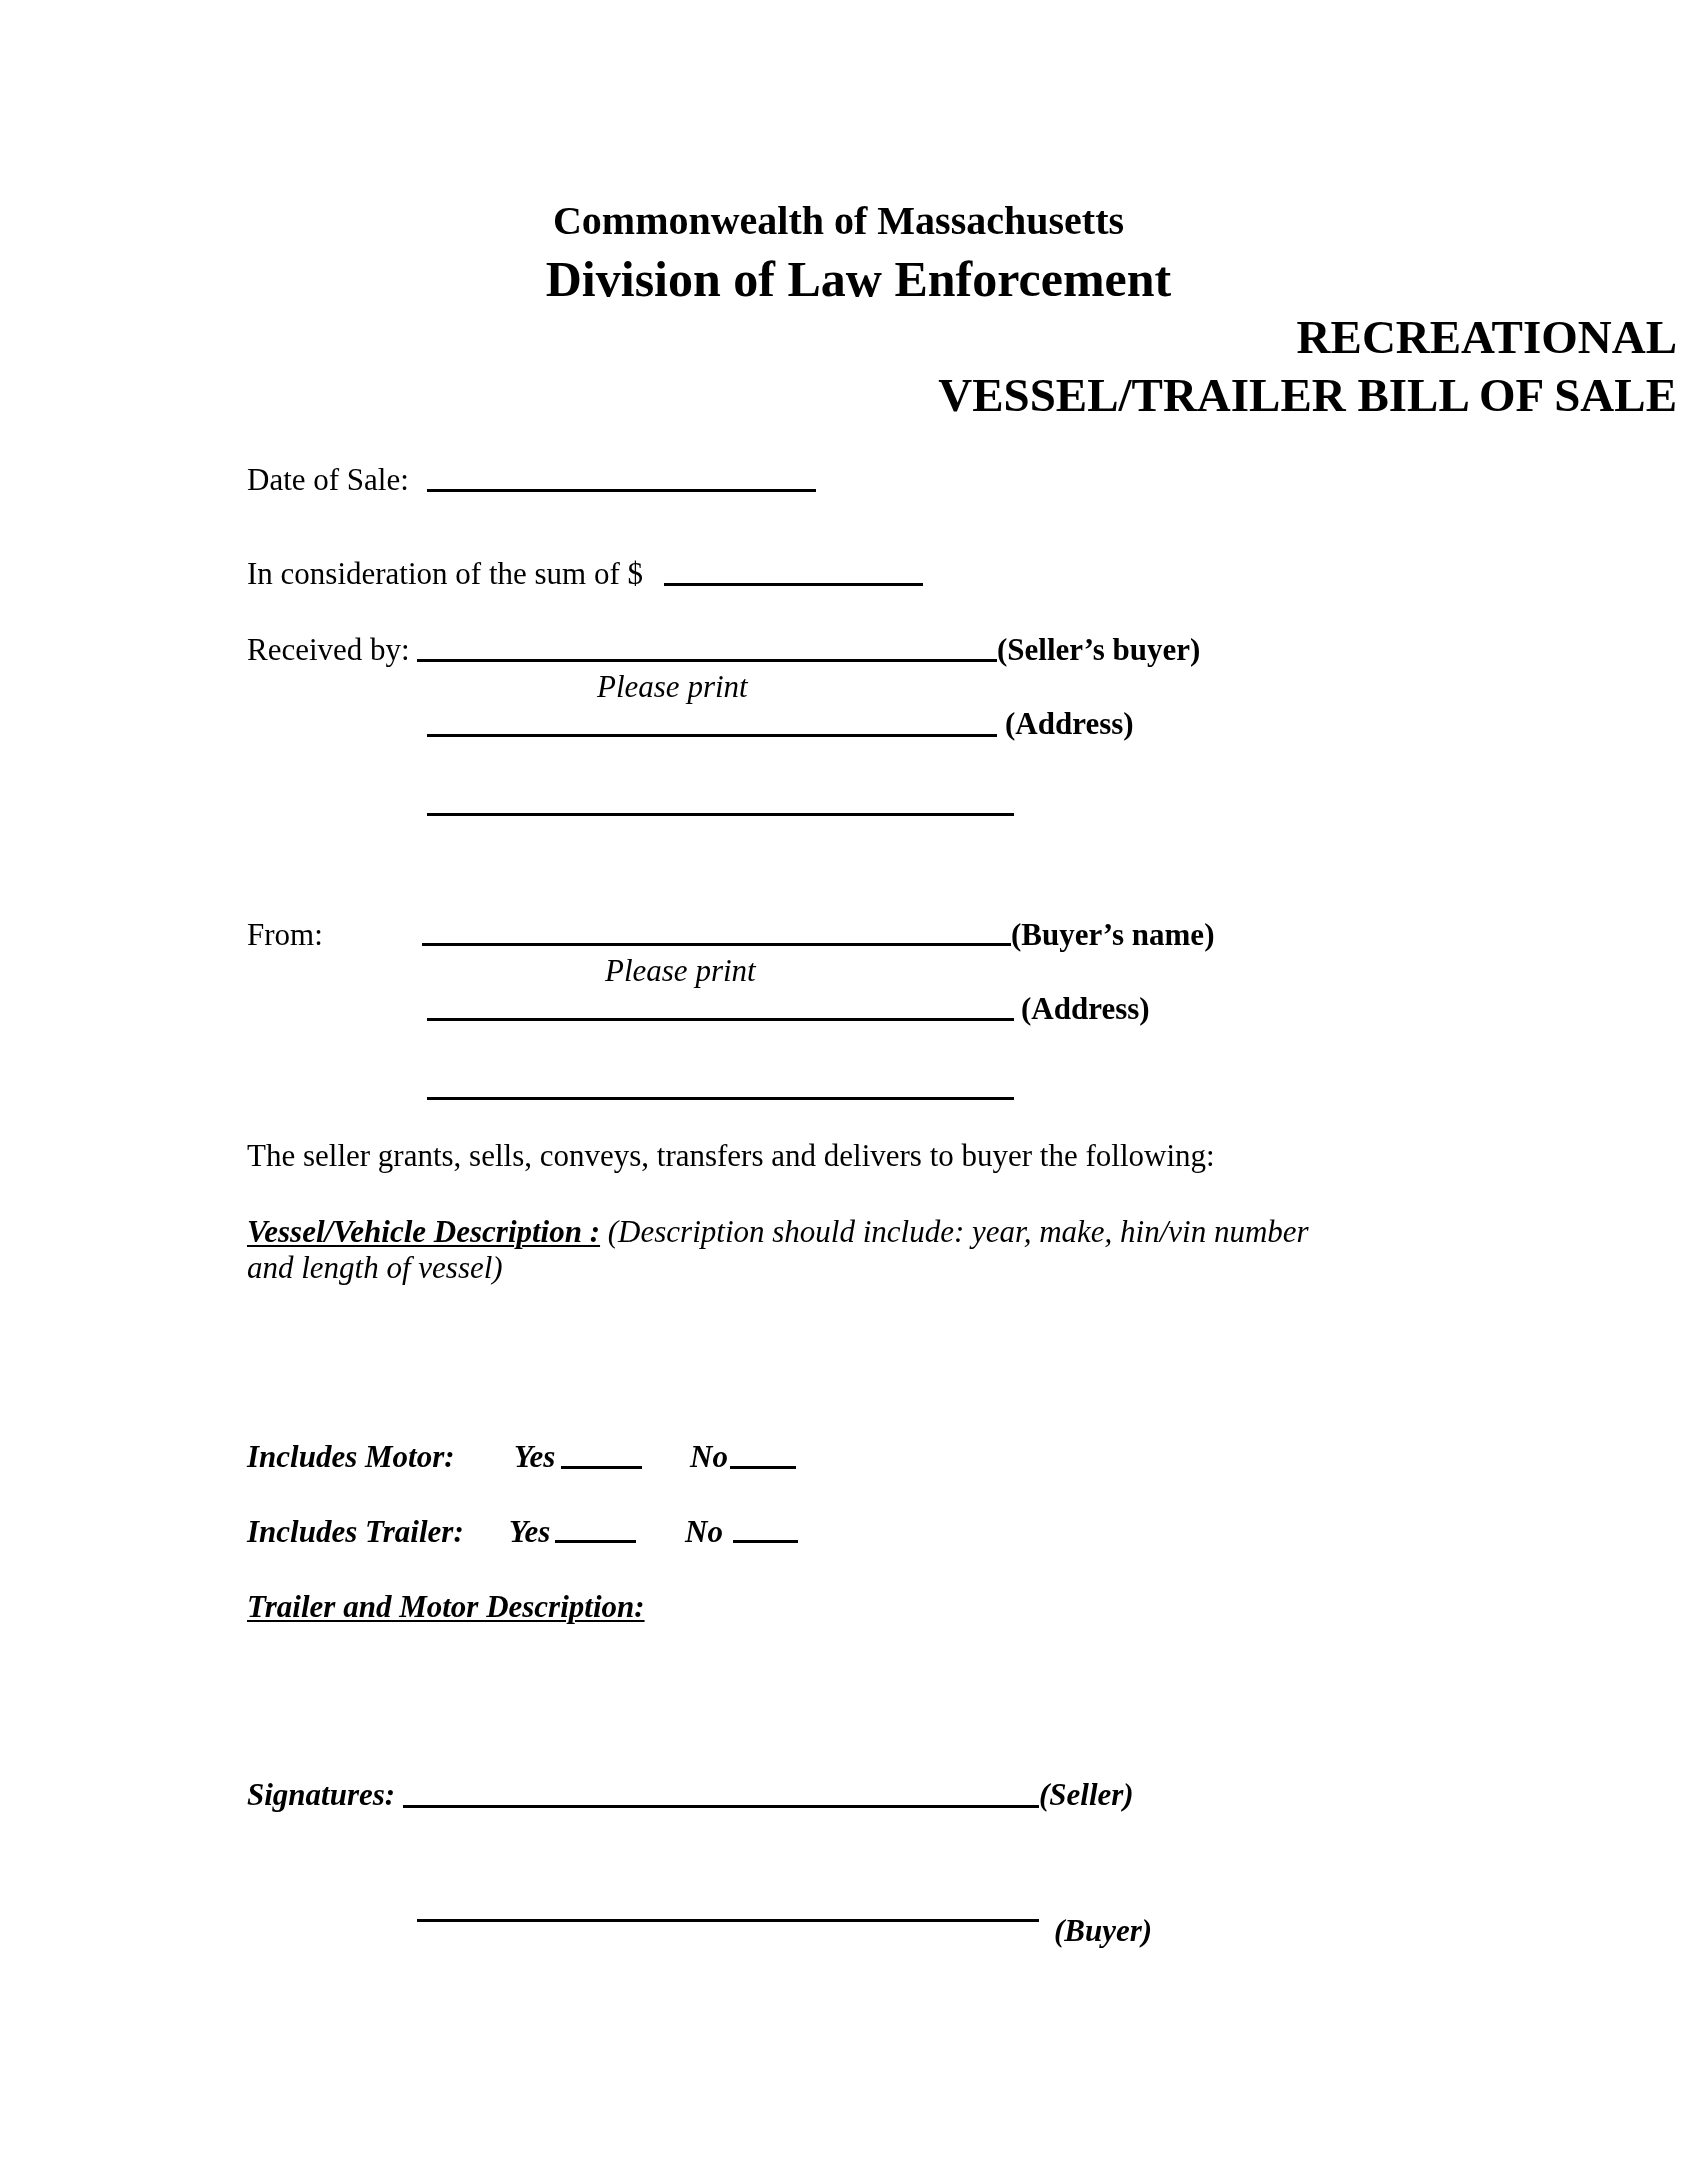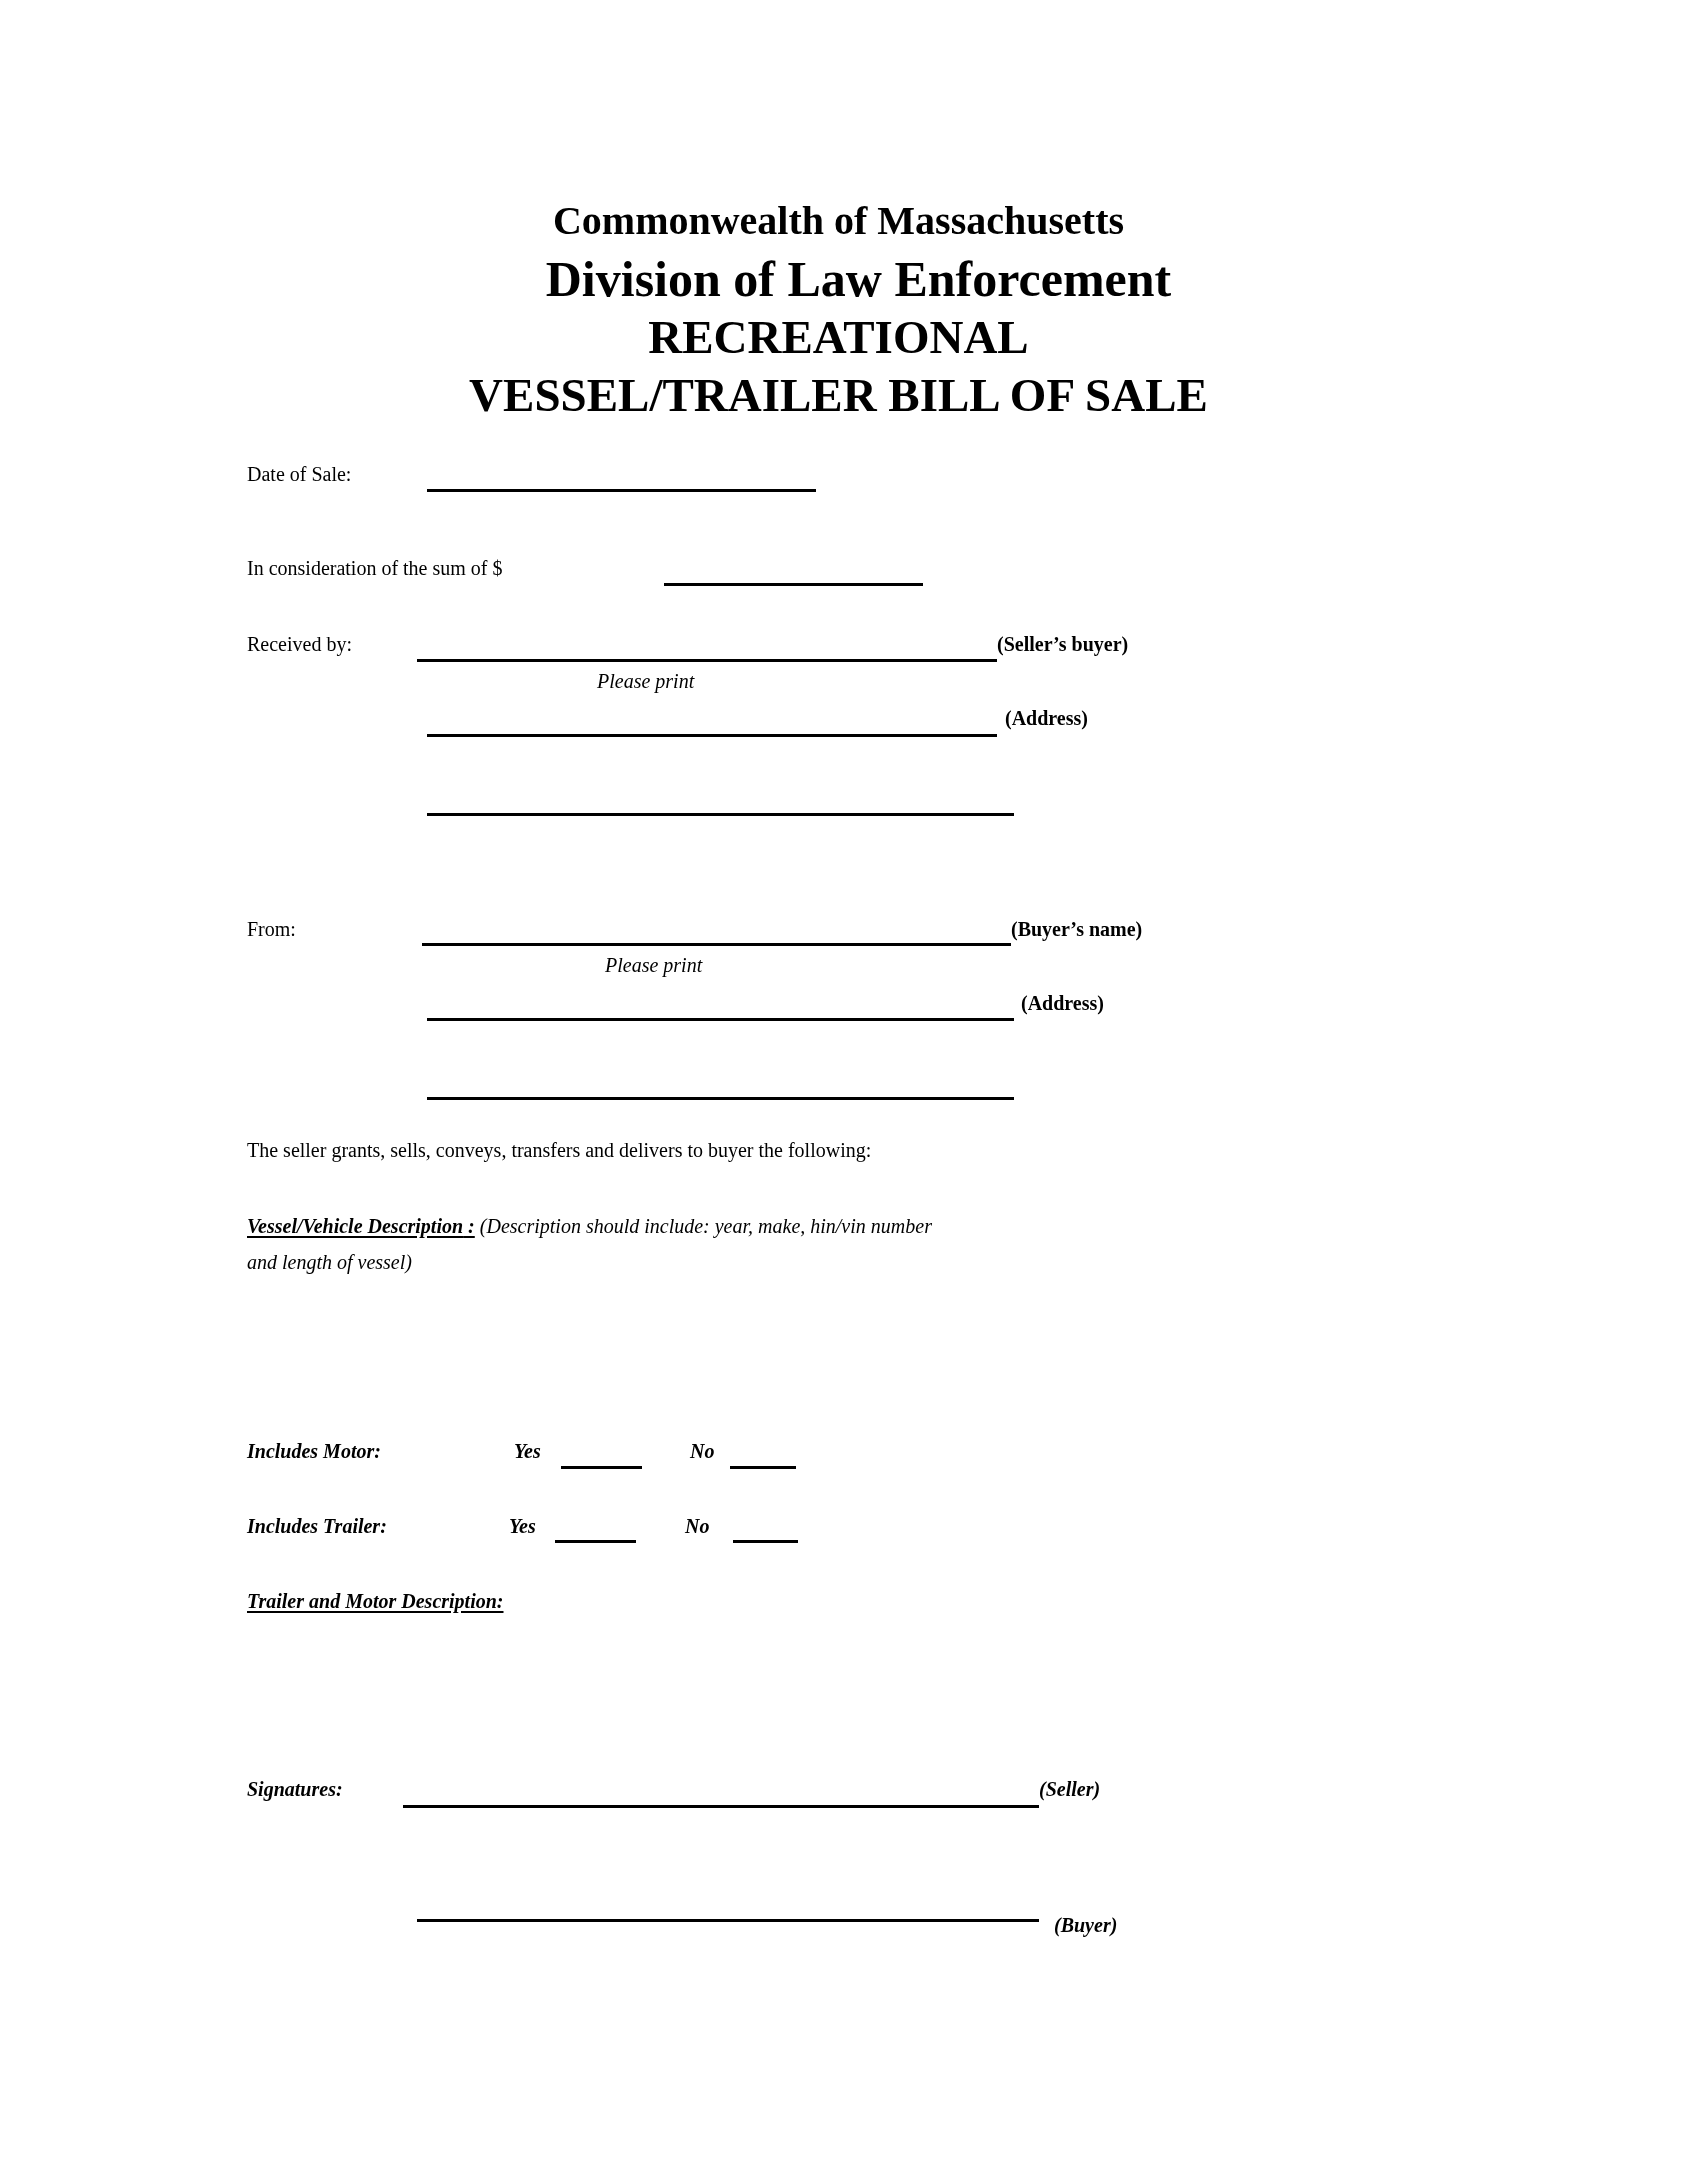--- a/index.html
+++ b/index.html
@@ -2,22 +2,22 @@
 <html><head>
 <meta charset="utf-8">
 <style>
   html, body { margin: 0; padding: 0; background: #ffffff; }
   body { width: 1683px; height: 2178px; position: relative; overflow: hidden;
          font-family: "Liberation Serif", "DejaVu Serif", serif; color: #000; }
   .abs { position: absolute; white-space: nowrap; line-height: 1; }
   .center { left: 0; width: 1677px; text-align: center; font-weight: bold; }
   .t1 { font-size: 40px; }
   .t2 { font-size: 50px; margin-left: 20px; }
-  .t3 { font-size: 47px; }
-  .body { font-size: 20px; }
+  .t3 { font-size: 47px; text-align: right; }
+  .body { font-size: 31px; }
   .b { font-weight: bold; }
   .i { font-style: italic; }
   .bi { font-weight: bold; font-style: italic; }
   .u { text-decoration: underline; text-underline-offset: 3px; text-decoration-thickness: 2px; }
   .line { position: absolute; height: 0; border-top: 3px solid #000; }
 </style>
 </head>
 <body>
 
 <div class="abs center t1" style="top:201px;">Commonwealth of Massachusetts</div>

